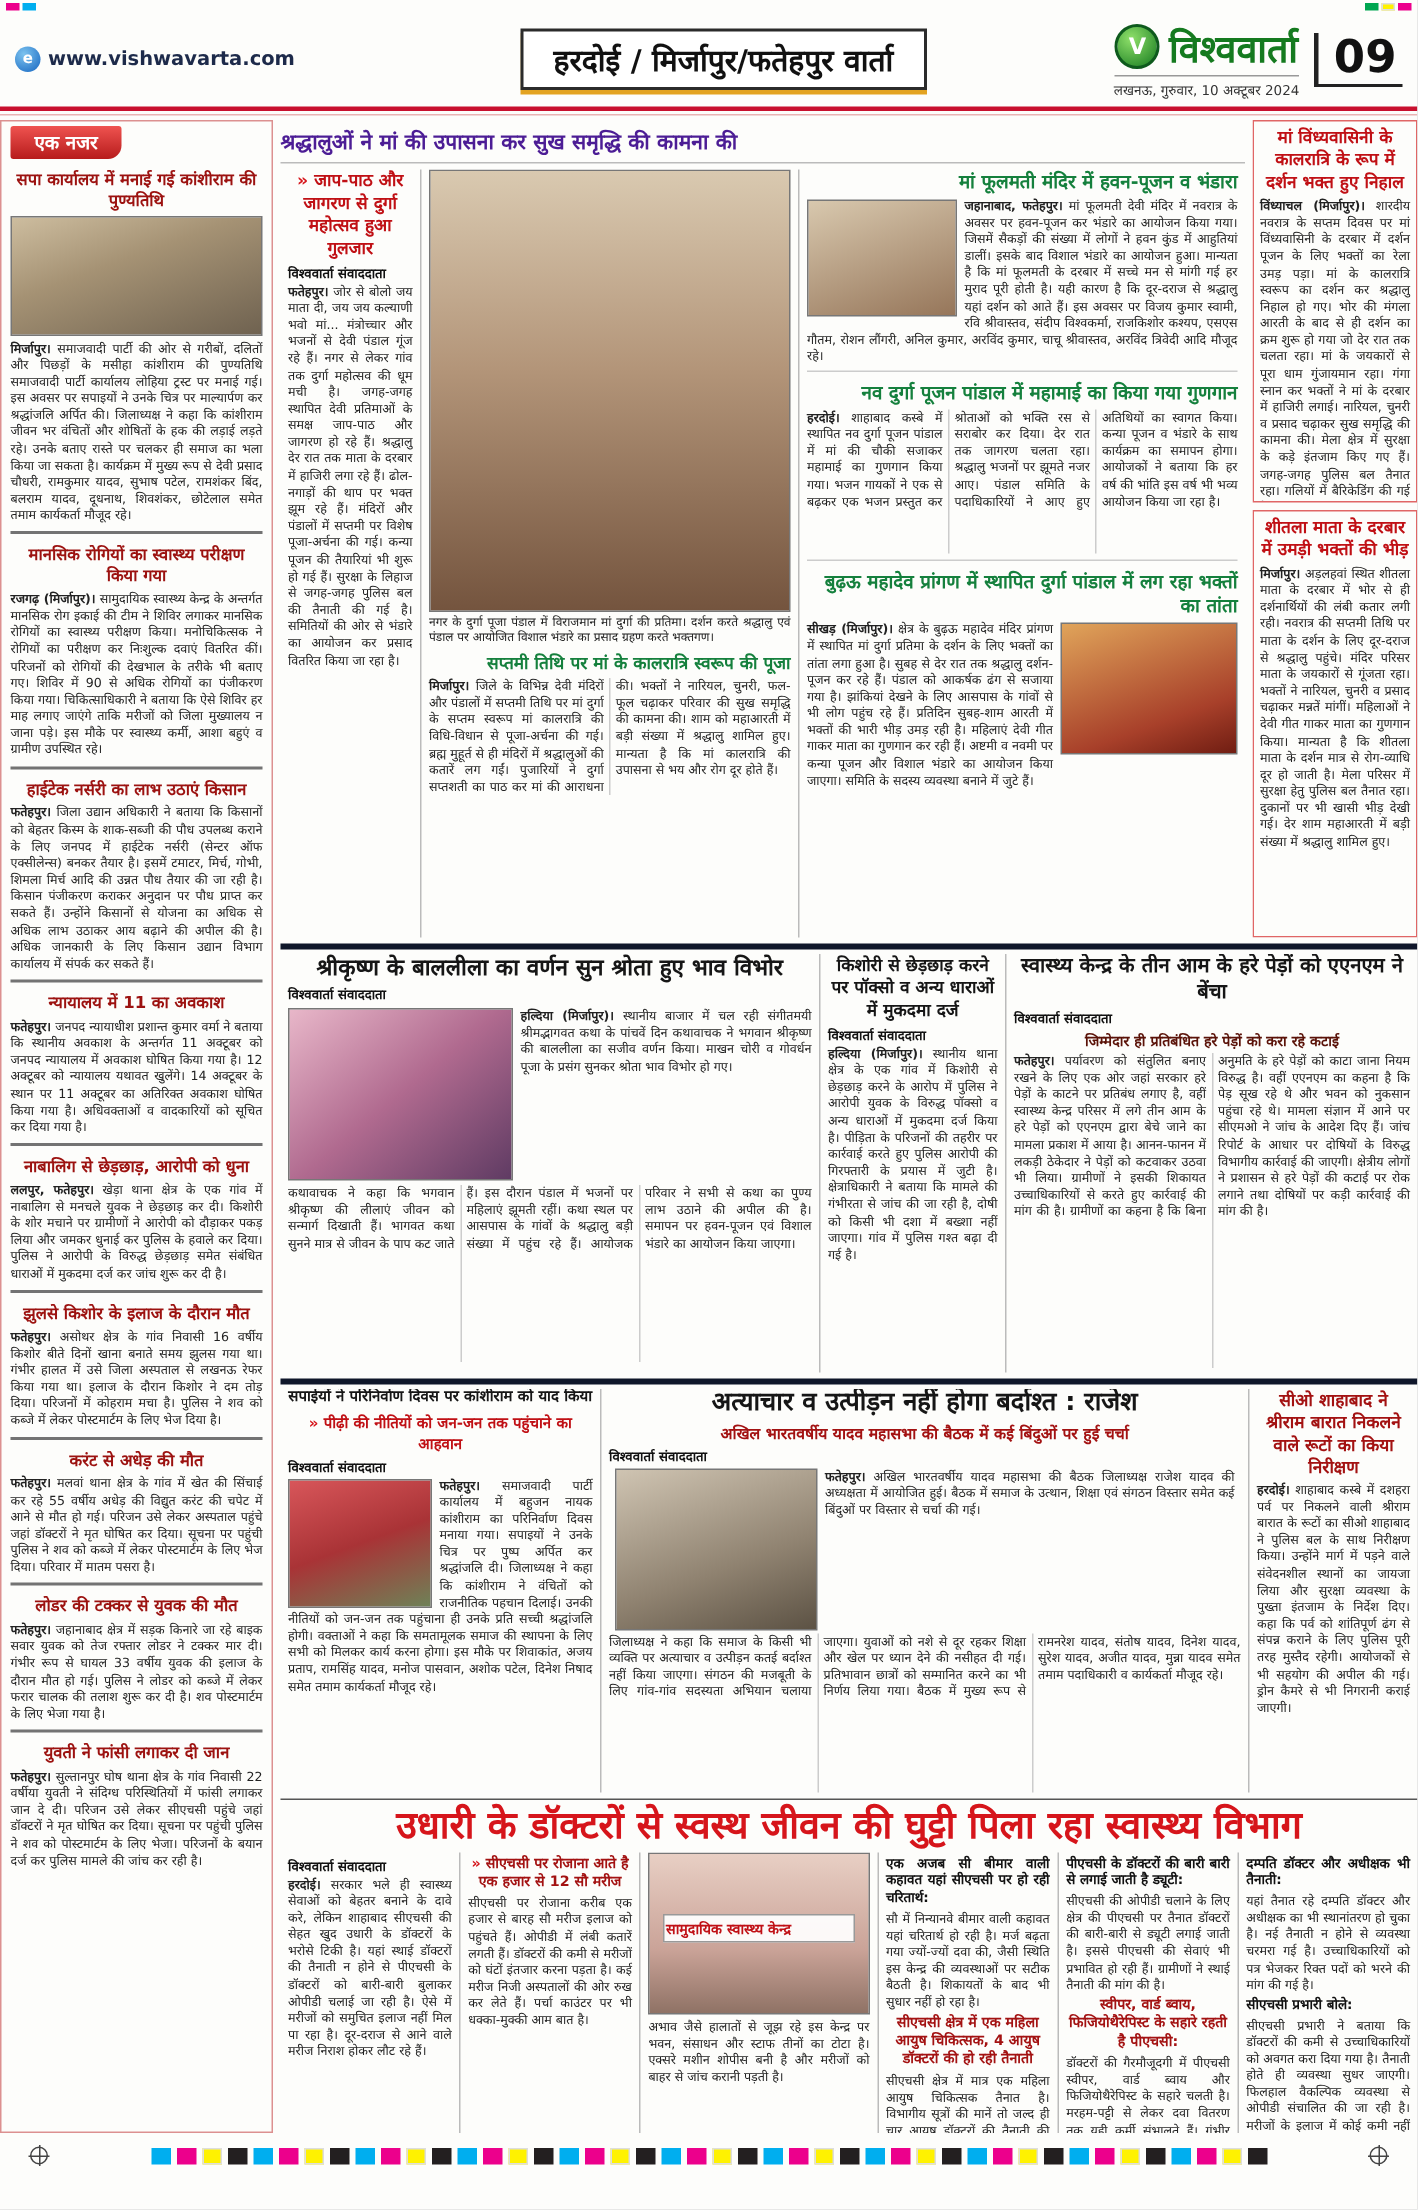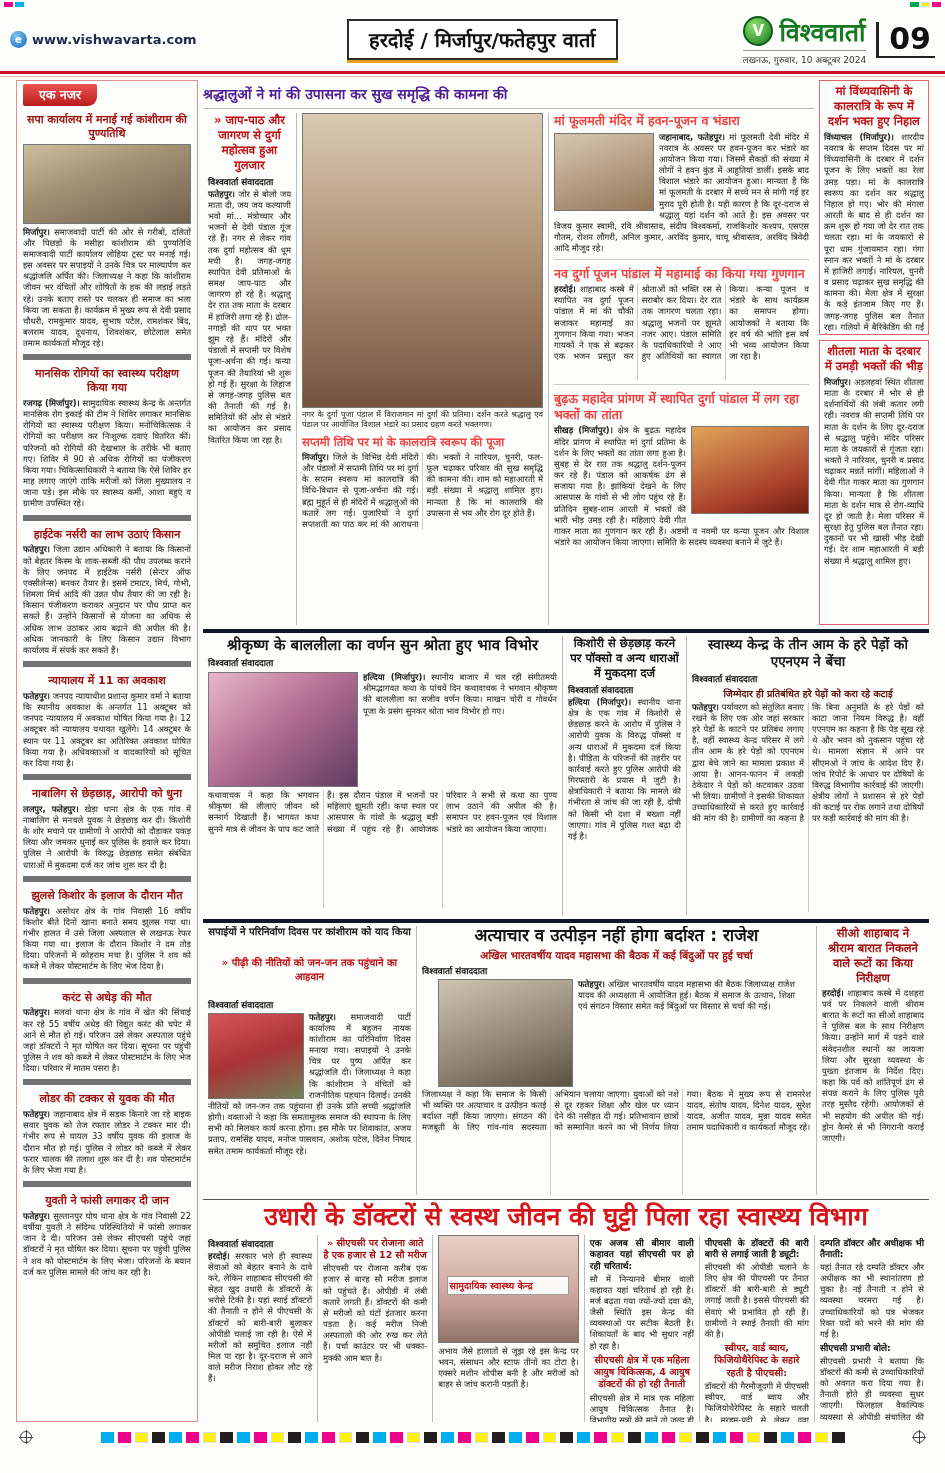--- a/index.html
+++ b/index.html
@@ -36,42 +36,42 @@
 
 .ph-crowd{background:linear-gradient(160deg,#cdbd9f,#a59274 40%,#6f6250)}
 .ph-worship{background:linear-gradient(180deg,#d9c9b0,#b39579 45%,#74543e)}
 .ph-havan{background:linear-gradient(160deg,#d8c8ae,#96765a)}
 .ph-pandal{background:linear-gradient(160deg,#e0a45a,#a8402a 70%,#701d12)}
 .ph-katha{background:linear-gradient(140deg,#e8b7c9,#b06a8f 50%,#5f3b63)}
 .ph-meeting{background:linear-gradient(160deg,#cfc4b2,#8f8270 60%,#5c5244)}
 .ph-flags{background:linear-gradient(160deg,#d8565a,#a93336 50%,#6e8257)}
 .ph-chc{background:linear-gradient(180deg,#e8cfc4,#caa398 60%,#8f7265)}
 
-.content{display:flex;gap:5px;padding:6px 16px 0;height:1348px}
+.content{display:flex;gap:5px;padding:6px 0 0;height:1348px}
 
 .leftcol{flex:0 0 182px;border:1px solid #dc9090;padding:3px 6px;overflow:hidden;display:flex;flex-direction:column}
 .ln-tab{align-self:flex-start;background:linear-gradient(#ef5350,#b71c1c);color:#fff;font-weight:bold;font-size:12.5px;padding:2px 16px 3px;border-radius:2px 2px 9px 2px;margin-bottom:5px}
-.ln-art{padding-bottom:5px;margin-bottom:5px;border-bottom:6px solid #737373}
+.ln-art{padding-bottom:5px;margin-bottom:5px;border-bottom:2px solid #737373}
 .ln-art:last-child{border-bottom:none}
 .ln-art h3{font-size:11px;line-height:1.25;color:#9c1210;text-align:center;margin:2px 0 3px;font-weight:bold}
 .ln-photo{height:80px;margin:2px 0 3px}
 
 .right-region{flex:1;display:flex;flex-direction:column;gap:4px;min-width:0}
 .top-zone{display:flex;gap:5px;height:545px;min-height:0}
 .main-top{flex:1;display:flex;flex-direction:column;min-width:0}
 .lead-headline{font-size:31px;line-height:1.12;color:#d6151b;text-align:center;font-weight:bold}
 .lead-subhead{font-size:14px;font-weight:bold;text-align:left;color:#4c1d95;margin:4px 0 5px}
 .band-a{flex:1;display:flex;min-height:0;border-top:1px solid #bbb;padding-top:4px}
 .band-a>*{padding:0 5px;border-right:1px solid #bbb;min-width:0;overflow:hidden}
 .band-a>*:last-child{border-right:none}
 .col-jagran{flex:0 0 94px}
 .col-center{flex:0 0 252px}
 .col-right-a{flex:1}
 .h-red-sm{font-size:11.5px;color:#c01015;line-height:1.3;font-weight:bold;text-align:center}
-.h-maroon{color:#ef4444;font-weight:bold;text-align:left;line-height:1.25}
+.h-maroon{color:#15803d;font-weight:bold;text-align:right;line-height:1.25}
 .main-photo{height:295px;width:100%}
 .saptami-head{font-size:11.5px;margin:5px 0 2px}
 .phool-photo{width:100px;height:78px;float:left;margin:1px 5px 2px 0}
 .sub-art{margin-bottom:6px;padding-bottom:4px;border-bottom:1px solid #ccc}
 .sub-art:last-child{border-bottom:none}
 .h-mid{font-size:12.5px;margin-bottom:3px}
 .budhau-photo{width:118px;height:88px;float:right;margin:1px 0 2px 5px}
 
 .sidebar{flex:0 0 110px;display:flex;flex-direction:column;gap:5px;overflow:hidden}
 .side-box{border:1px solid #e06666;padding:3px 4px;overflow:hidden}
@@ -88,26 +88,26 @@
 .kr-head{font-size:15px;color:#161616;font-weight:bold;text-align:center;line-height:1.2;margin-bottom:2px}
 .kr-top{display:flex;gap:5px;margin:3px 0}
 .kr-photo{width:150px;height:115px}
 .kish-col{flex:0 0 124px}
 .kish-head{font-size:11.5px;color:#161616;font-weight:bold;text-align:center;line-height:1.3}
 .anm-col{flex:1}
 .anm-head{font-size:13.5px;color:#161616;font-weight:bold;text-align:center;line-height:1.25}
 .kicker{font-size:9.5px;font-weight:bold;color:#5a1208;text-align:center;margin:2px 0}
 .kan-col{flex:0 0 214px}
 .kan-head{font-size:10px;color:#161616;font-weight:bold;text-align:center;line-height:1.25}
-.kicker-red{font-size:10px;font-weight:bold;color:#c01015;text-align:center;margin:16px 0}
+.kicker-red{font-size:10px;font-weight:bold;color:#c01015;text-align:center;margin:2px 0}
 .kan-photo{width:96px;height:86px;float:left;margin:1px 5px 2px 0}
 .aty-col{flex:1}
 .aty-head{font-size:17px;color:#161616;font-weight:bold;text-align:center;line-height:1.15}
 .aty-sub{font-size:10.5px;color:#a31212;font-weight:bold;text-align:center;margin:2px 0}
-.aty-top{display:flex;gap:5px;margin:2px 16px}
+.aty-top{display:flex;gap:5px;margin:2px 4px}
 .aty-photo{width:135px;height:108px}
 .co-col{flex:0 0 112px}
 .co-head{font-size:11.5px;color:#a31212;font-weight:bold;text-align:center;line-height:1.3;margin-bottom:2px}
 
 .bottom-art{border-top:1.5px solid #555;padding-top:3px;flex:1;overflow:hidden;display:flex;flex-direction:column}
 .bottom-head{font-size:25px;color:#d6151b;text-align:center;font-weight:bold;margin:0 0 4px;line-height:1.1}
 .bottom-cols{display:flex;flex:1;min-height:0}
 .bottom-cols>*{padding:0 5px;border-right:1px solid #bbb;overflow:hidden;min-width:0;flex:1}
 .bottom-cols>*:last-child{border-right:none}
 .bc-photo-col{flex:1.35}

